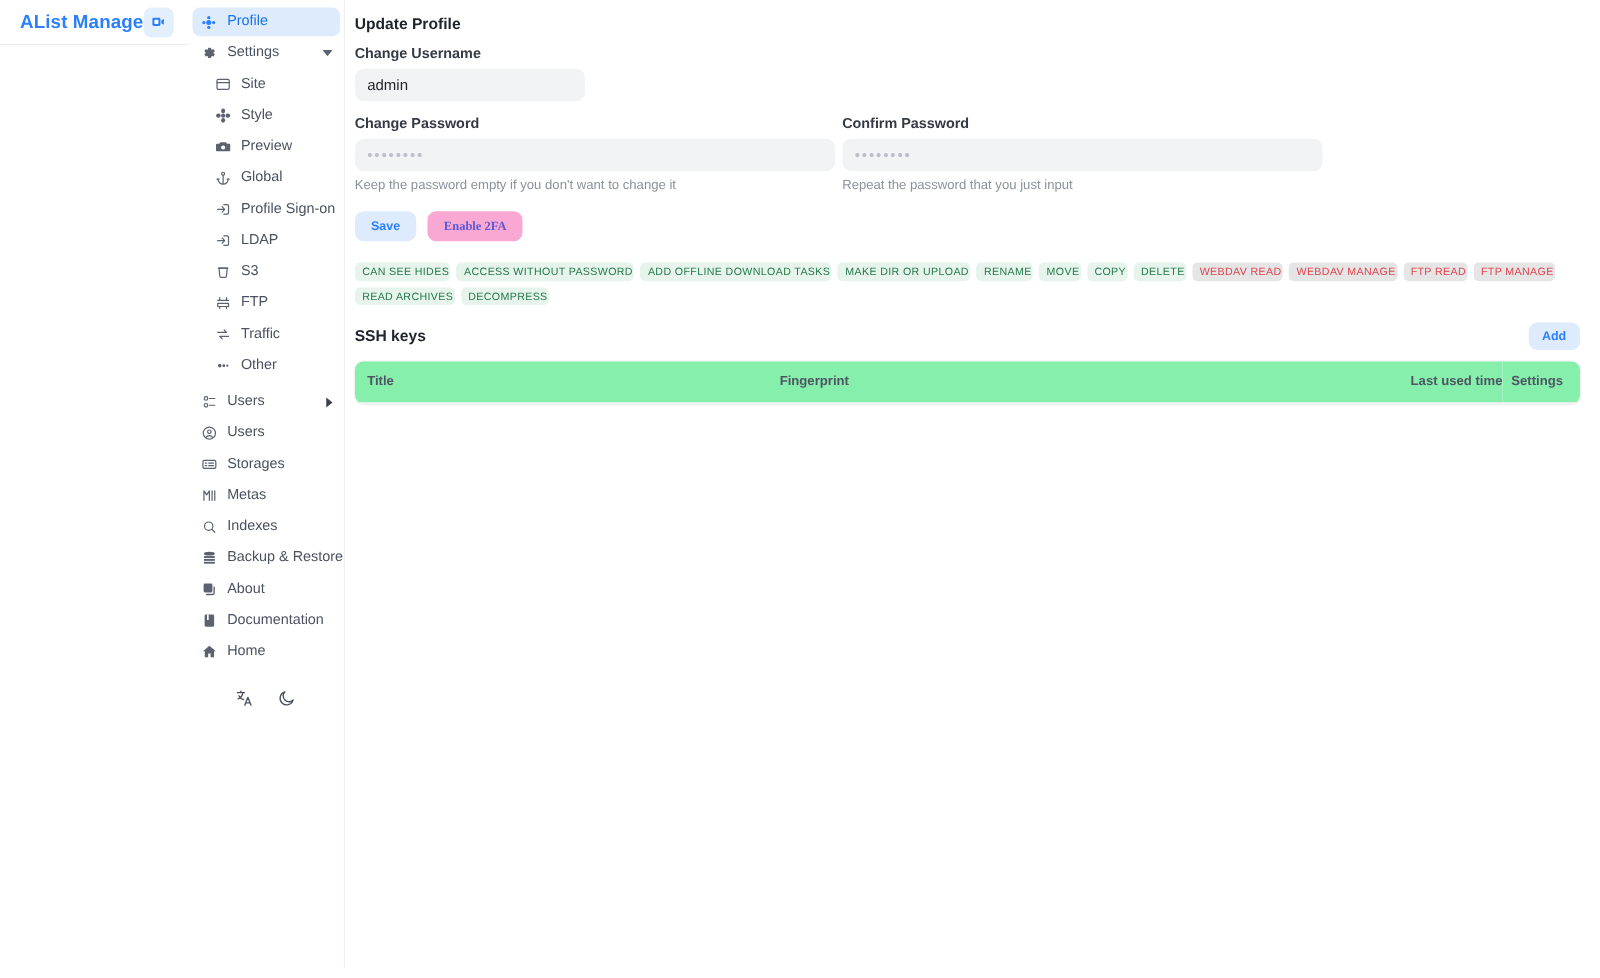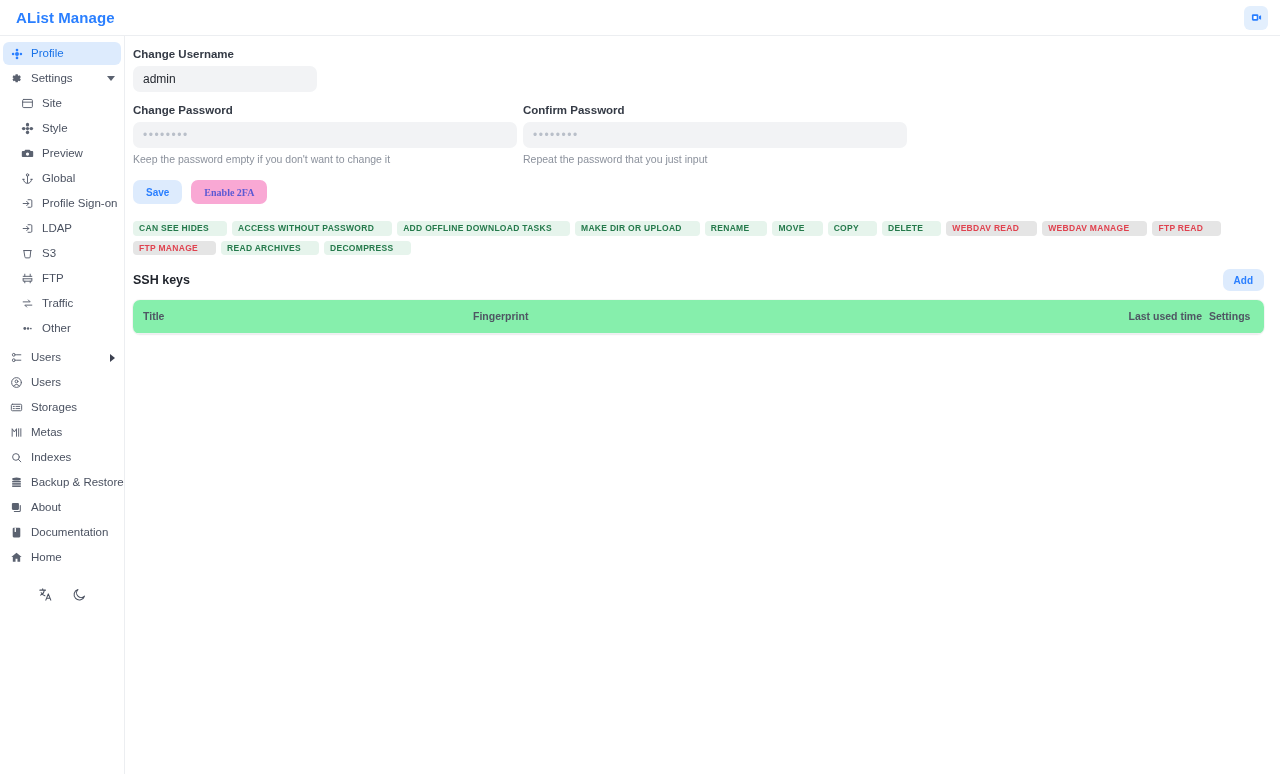--- a/index.html
+++ b/index.html
@@ -4,21 +4,21 @@
 <style>
   * { box-sizing: border-box; margin: 0; padding: 0; }
   html, body {
     width: 1280px; height: 782px;
     background: #ffffff;
     font-family: "Liberation Sans", sans-serif;
     color: #242424;
     overflow: hidden;
   }
 
-  #app { position: relative; width: 1280px; height: 774px; display: flex; flex-direction: column; }
+  #app { position: relative; width: 1280px; height: 774px; display: flex; }
 
   
   .topbar {
     height: 36px; min-height: 36px;
     display: flex; align-items: center; justify-content: space-between;
     padding: 0 12px 0 16px;
     background: #fff;
     border-bottom: 1px solid #eceef1;
   }
   .brand {
@@ -134,22 +134,22 @@
   .btn-save { background: #ddebfd; color: #2a7fff; }
   .btn-2fa  { background: #f9a8d4; color: #5b59d4; font-family: Liberation Serif, serif; }
   .btn-add  { background: #ddebfd; color: #2a7fff; height: 22px; padding: 0 11px; }
 
   
   .badges {
     display: flex; flex-wrap: wrap; gap: 5px;
     margin-top: 17px;
   }
   .badge {
-    font-size: 8.5px; font-weight: 700; letter-spacing: .3px;
-    padding: 3px 18px 3px 6px;
+    font-size: 8.5px; font-weight: 400; letter-spacing: .3px;
+    padding: 3px 1px 3px 6px;
     border-radius: 4px;
     line-height: 1;
     white-space: nowrap;
     text-transform: uppercase;
   }
   .badge.green { background: #e6f4ec; color: #24794b; }
   .badge.red   { background: #e5e5e5; color: #e0424f; }
 
   
   .ssh-head {
@@ -415,20 +415,21 @@
           <svg width="15" height="15" viewBox="0 0 24 24" fill="none" stroke="#4a5160" stroke-width="1.7" stroke-linecap="round" stroke-linejoin="round">
             <path d="M20 14.5A8.5 8.5 0 1 1 9.5 4a6.7 6.7 0 0 0 10.5 10.5z"></path>
           </svg>
         </div>
       </div>
     </nav>
 
     <main class="main">
       <div class="panel">
 
+        <div class="section-title">Update Profile</div>
 
         <div>
           <div class="field-label">Change Username</div>
           <div class="row-usr">
             <input class="input" type="text" value="admin" style="">
           </div>
         </div>
 
         <div class="pw-row">
           <div class="pw-col">

